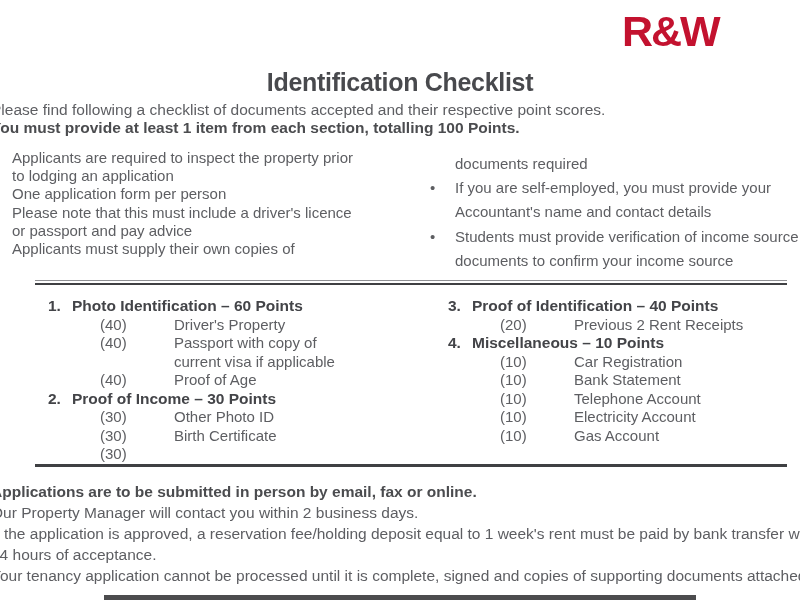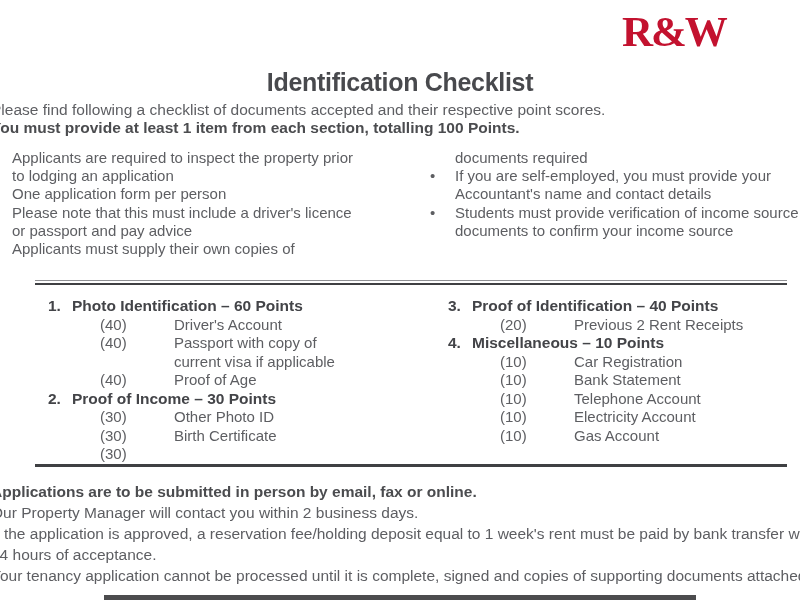--- a/index.html
+++ b/index.html
@@ -5,42 +5,42 @@
   html,body{margin:0;padding:0;}
   body{
     width:800px;height:600px;overflow:hidden;background:#ffffff;
     font-family:"Liberation Sans","DejaVu Sans",sans-serif;
     color:#5d5e62;position:relative;
   }
   .doc{position:absolute;left:-9px;top:0;width:818px;height:600px;}
 
   .logo{
     position:absolute;left:631px;top:10px;
-    font-family:Liberation Serif, serif;
+    font-family:Liberation Sans, sans-serif;
     font-weight:bold;font-size:43px;letter-spacing:-2px;line-height:1;
   }
 
   .title{
     position:absolute;left:0;top:68px;width:818px;text-align:center;
     font-size:25px;font-weight:bold;color:#48494d;letter-spacing:-0.3px;
   }
 
   .intro-line{position:absolute;left:0;white-space:nowrap;font-size:15.5px;color:#5d5e62;}
   .intro-1{top:101px;}
   .intro-2{top:119px;font-weight:bold;color:#4b4c4f;}
 
   ul.notes{list-style:none;margin:0;padding:0;position:absolute;font-size:15px;line-height:18.2px;}
   ul.notes li{position:relative;white-space:nowrap;}
   ul.notes li.has-bullet::before{
     content:"\2022";position:absolute;left:0;top:0;color:#5d5e62;
   }
   .notes-left{left:4px;top:149px;}
   .notes-left li{padding-left:17px;}
   .notes-right{left:439px;top:149px;}
-  .notes-right li{padding-left:25px;}
+  .notes-right li{padding-left:25px;margin-top:6px;}
 
   .rule{position:absolute;left:44px;width:752px;}
   .rule-top{top:280px;height:2px;border-top:1px solid #909094;border-bottom:2px solid #3f4043;}
   .rule-bottom{top:464px;height:0;border-top:3px solid #3f4043;}
 
   .seccol{position:absolute;top:297px;font-size:15px;}
   .seccol-left{left:57px;}
   .seccol-right{left:457px;}
   .sec-head{display:flex;line-height:18.5px;font-weight:bold;color:#434448;font-size:15.5px;}
   .sec-head .num{width:24px;flex:0 0 auto;}
@@ -85,21 +85,21 @@
 
   <div class="rule rule-top"></div>
 
   <div class="seccol seccol-left">
     <div class="sec-head">
       <span class="num">1.</span>
       <span>Photo Identification – 60 Points</span>
     </div>
     <div class="sec-item">
       <span class="pts">(40)</span>
-      <span class="lbl">Driver's Account</span>
+      <span class="lbl">Driver's Property</span>
     </div>
     <div class="sec-item">
       <span class="pts">(40)</span>
       <span class="lbl">Passport with copy of current visa if applicable</span>
     </div>
     <div class="sec-item">
       <span class="pts">(40)</span>
       <span class="lbl">Proof of Age</span>
     </div>
     <div class="sec-head">

